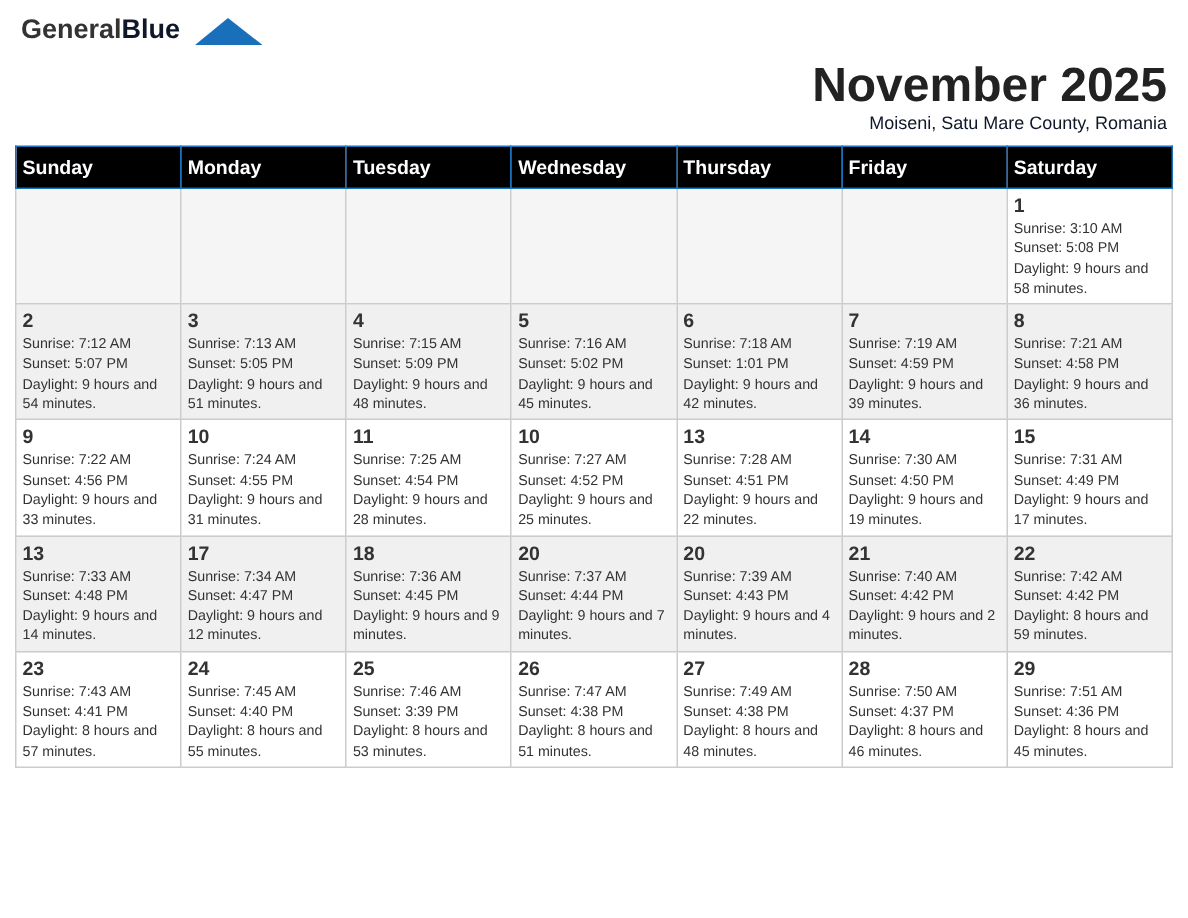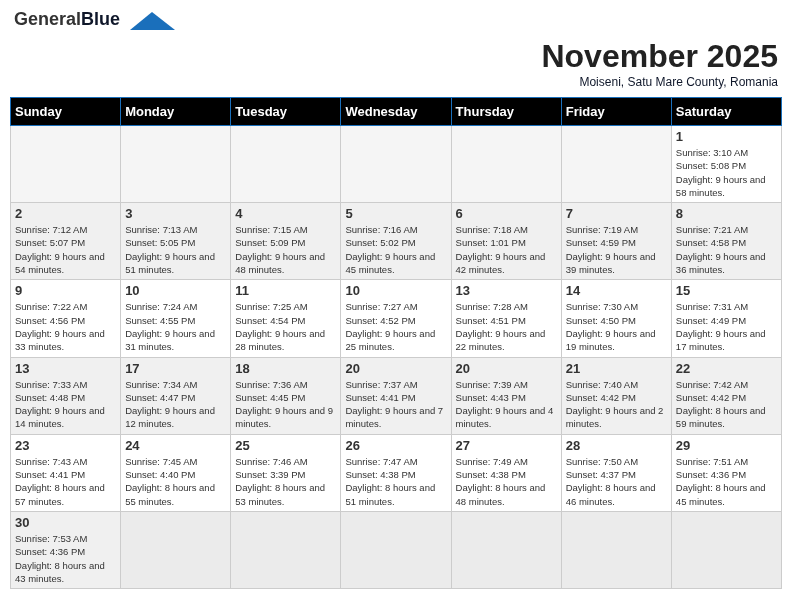--- a/index.html
+++ b/index.html
@@ -254,21 +254,21 @@
         <td>
           <span class="day-number">18</span>
           <div class="day-info">Sunrise: 7:36 AM
 Sunset: 4:45 PM
 Daylight: 9 hours
 and 9 minutes.</div>
         </td>
         <td>
           <span class="day-number">20</span>
           <div class="day-info">Sunrise: 7:37 AM
-Sunset: 4:41 PM
+Sunset: 4:44 PM
 Daylight: 9 hours
 and 7 minutes.</div>
         </td>
         <td>
           <span class="day-number">20</span>
           <div class="day-info">Sunrise: 7:39 AM
 Sunset: 4:43 PM
 Daylight: 9 hours
 and 4 minutes.</div>
         </td>
@@ -330,30 +330,15 @@
 Daylight: 8 hours
 and 46 minutes.</div>
         </td>
         <td>
           <span class="day-number">29</span>
           <div class="day-info">Sunrise: 7:51 AM
 Sunset: 4:36 PM
 Daylight: 8 hours
 and 45 minutes.</div>
         </td>
-      </tr>
-      <tr class="row-shaded">
-        <td>
-          <span class="day-number">30</span>
-          <div class="day-info">Sunrise: 7:53 AM
-Sunset: 4:36 PM
-Daylight: 8 hours
-and 43 minutes.</div>
-        </td>
-        <td class="empty"></td>
-        <td class="empty"></td>
-        <td class="empty"></td>
-        <td class="empty"></td>
-        <td class="empty"></td>
-        <td class="empty"></td>
       </tr>
     </tbody>
 </table>
 
 </body></html>

